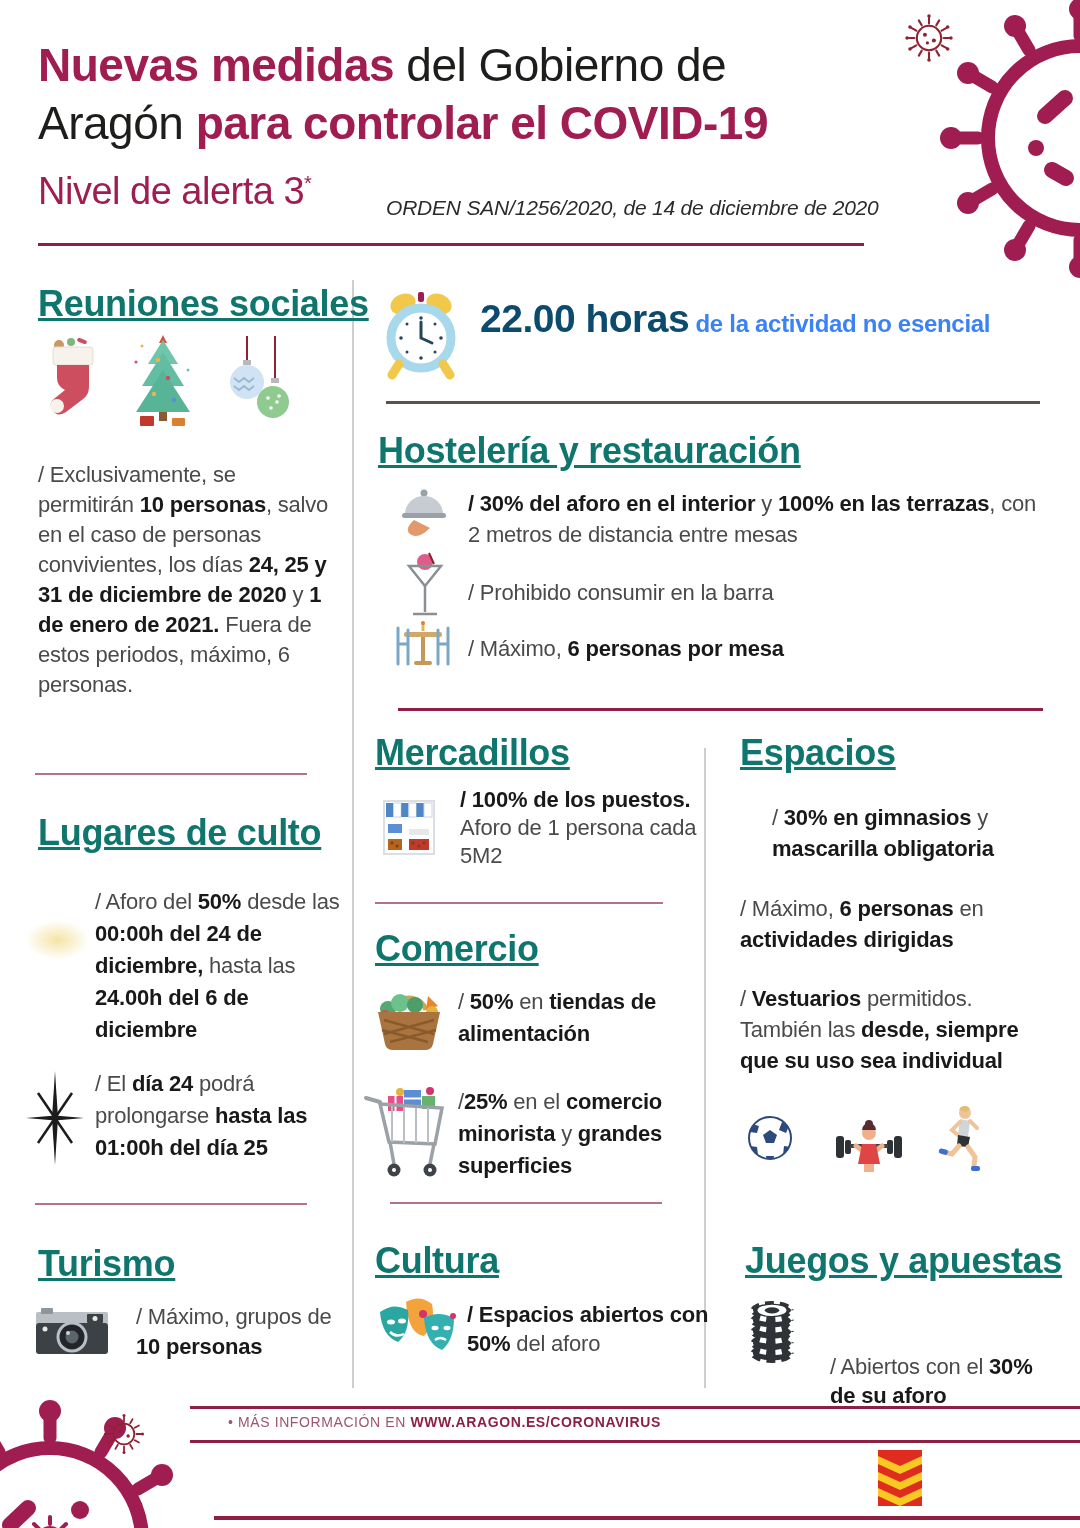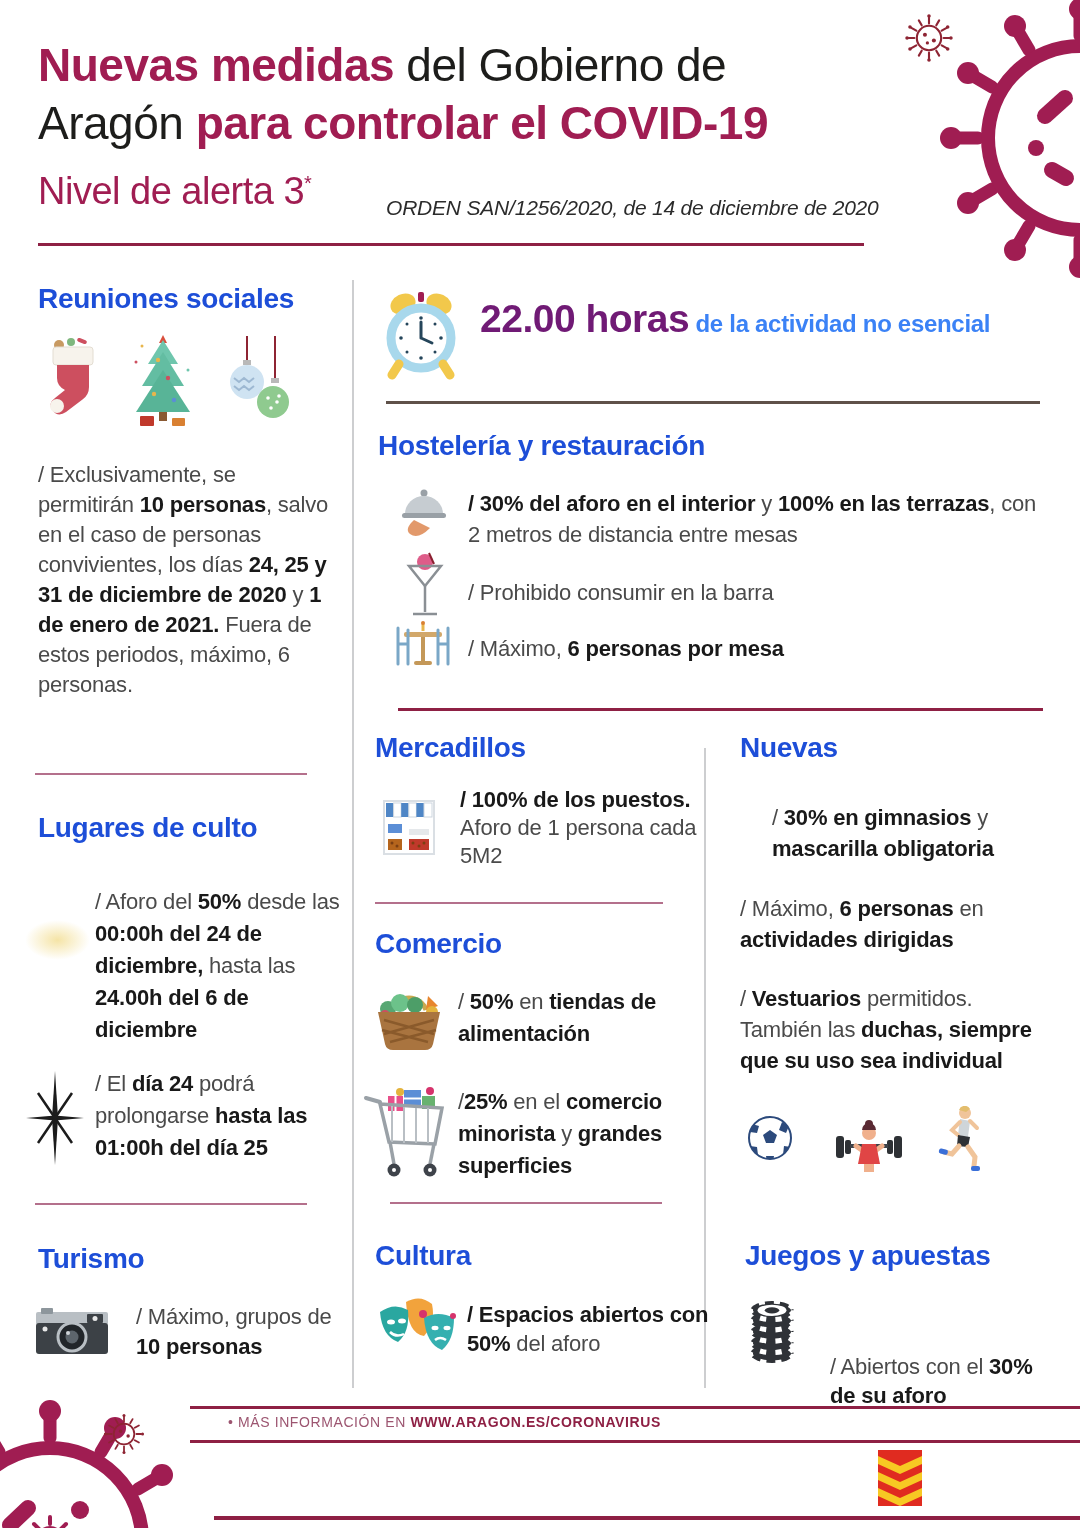--- a/index.html
+++ b/index.html
@@ -7,29 +7,29 @@
   .page { position:relative; width:1080px; height:1528px; background:#ffffff; overflow:hidden; }
   .abs { position:absolute; }
   .b { font-weight:bold; }
 
   .title-block { font-size:46px; line-height:58px; color:#1d1d1b; font-weight:normal; letter-spacing:-0.5px; }
   .title-block .b { color:#a01d52; }
   .alert-level { font-size:38px; color:#a01d52; letter-spacing:-0.5px; }
   .alert-level sup { font-size:20px; }
   .order-ref { font-size:21px; font-style:italic; color:#2b2b2b; letter-spacing:-0.2px; }
 
-  .sec-title { font-size:28px; font-weight:bold; color:#1d4ed8; letter-spacing:-0.3px; }
+  .sec-title { font-size:36px; font-weight:bold; color:#0f766e; letter-spacing:-0.3px;text-decoration:underline; }
   .item-text { font-size:22px; line-height:30px; color:#4a4a4a; letter-spacing:-0.2px; }
   .item-text .b { color:#191919; }
 
   .hline { position:absolute; background:#8e2044; }
   .vline { position:absolute; background:#cdced0; width:2px; }
 
   .closure-intro { font-size:25px; font-weight:bold; color:#20201e; }
-  .closure-time  { font-size:39px; font-weight:bold; color:#701a75; letter-spacing:-0.5px;text-align:right; }
+  .closure-time  { font-size:39px; font-weight:bold; color:#0c4a6e; letter-spacing:-0.5px;text-align:right; }
   .closure-scope { font-size:24px; font-weight:bold; color:#3b82f6; letter-spacing:-0.3px; }
 
   .footer-info { font-size:14px; letter-spacing:0.6px; color:#9c5570; }
   .footer-info .url { font-weight:bold; color:#8e2044; }
   .logo-text { font-size:25px; line-height:26px; font-weight:bold; color:#111; letter-spacing:-0.5px; }
 </style>
 </head>
 <body>
 
 <div class="page">
@@ -337,24 +337,24 @@
     <path d="M12 36 q6 6 14 2" stroke="#fff" stroke-width="2.5" fill="none"></path>
     <path d="M46 22 q14 -8 30 0 q0 22 -12 32 q-16 -6 -18 -32 z" fill="#35b0b0"></path>
     <ellipse cx="57" cy="32" rx="3.5" ry="2.2" fill="#fff"></ellipse>
       <ellipse cx="69" cy="32" rx="3.5" ry="2.2" fill="#fff"></ellipse>
     <path d="M57 44 q5 -4 11 0" stroke="#fff" stroke-width="2.5" fill="none"></path>
     <circle cx="45" cy="18" r="4" fill="#d6336c"></circle>
       <circle cx="75" cy="20" r="3" fill="#d6336c"></circle>
   </svg>
   <div class="abs item-text" style="left:467px; top:1300px; width:245px; line-height:29px;"><span class="b">/ Espacios abiertos con 50%</span><span> del aforo</span></div>
 
-  <div class="abs sec-title" style="left:740px; top:732px;">Nuevas</div>
+  <div class="abs sec-title" style="left:740px; top:732px;">Espacios</div>
   <div class="abs item-text" style="left:740px; top:802px; width:312px; line-height:31px;margin-left:32px;"><span>/ </span><span class="b">30% en gimnasios</span><span> y </span><span class="b">mascarilla obligatoria</span></div>
   <div class="abs item-text" style="left:740px; top:893px; width:312px; line-height:31px;"><span>/ Máximo, </span><span class="b">6 personas</span><span> en </span><span class="b">actividades dirigidas</span></div>
-  <div class="abs item-text" style="left:740px; top:983px; width:316px; line-height:31px;"><span>/ </span><span class="b">Vestuarios</span><span> permitidos. También las </span><span class="b">duchas, siempre que su uso sea individual</span></div>
+  <div class="abs item-text" style="left:740px; top:983px; width:316px; line-height:31px;"><span>/ </span><span class="b">Vestuarios</span><span> permitidos. También las </span><span class="b">desde, siempre que su uso sea individual</span></div>
 
   <svg class="abs" style="left:746px; top:1114px;" width="48" height="48" viewBox="0 0 48 48">
     <defs>
         <clipPath id="bc">
           <circle cx="24" cy="24" r="21"></circle>
         </clipPath>
       </defs>
     <circle cx="24" cy="24" r="21" fill="#fff" stroke="#2c4a7c" stroke-width="2"></circle>
     <g clip-path="url(#bc)" fill="#2c4a7c">
       <polygon points="24,16 31,21 28,29 20,29 17,21"></polygon>

